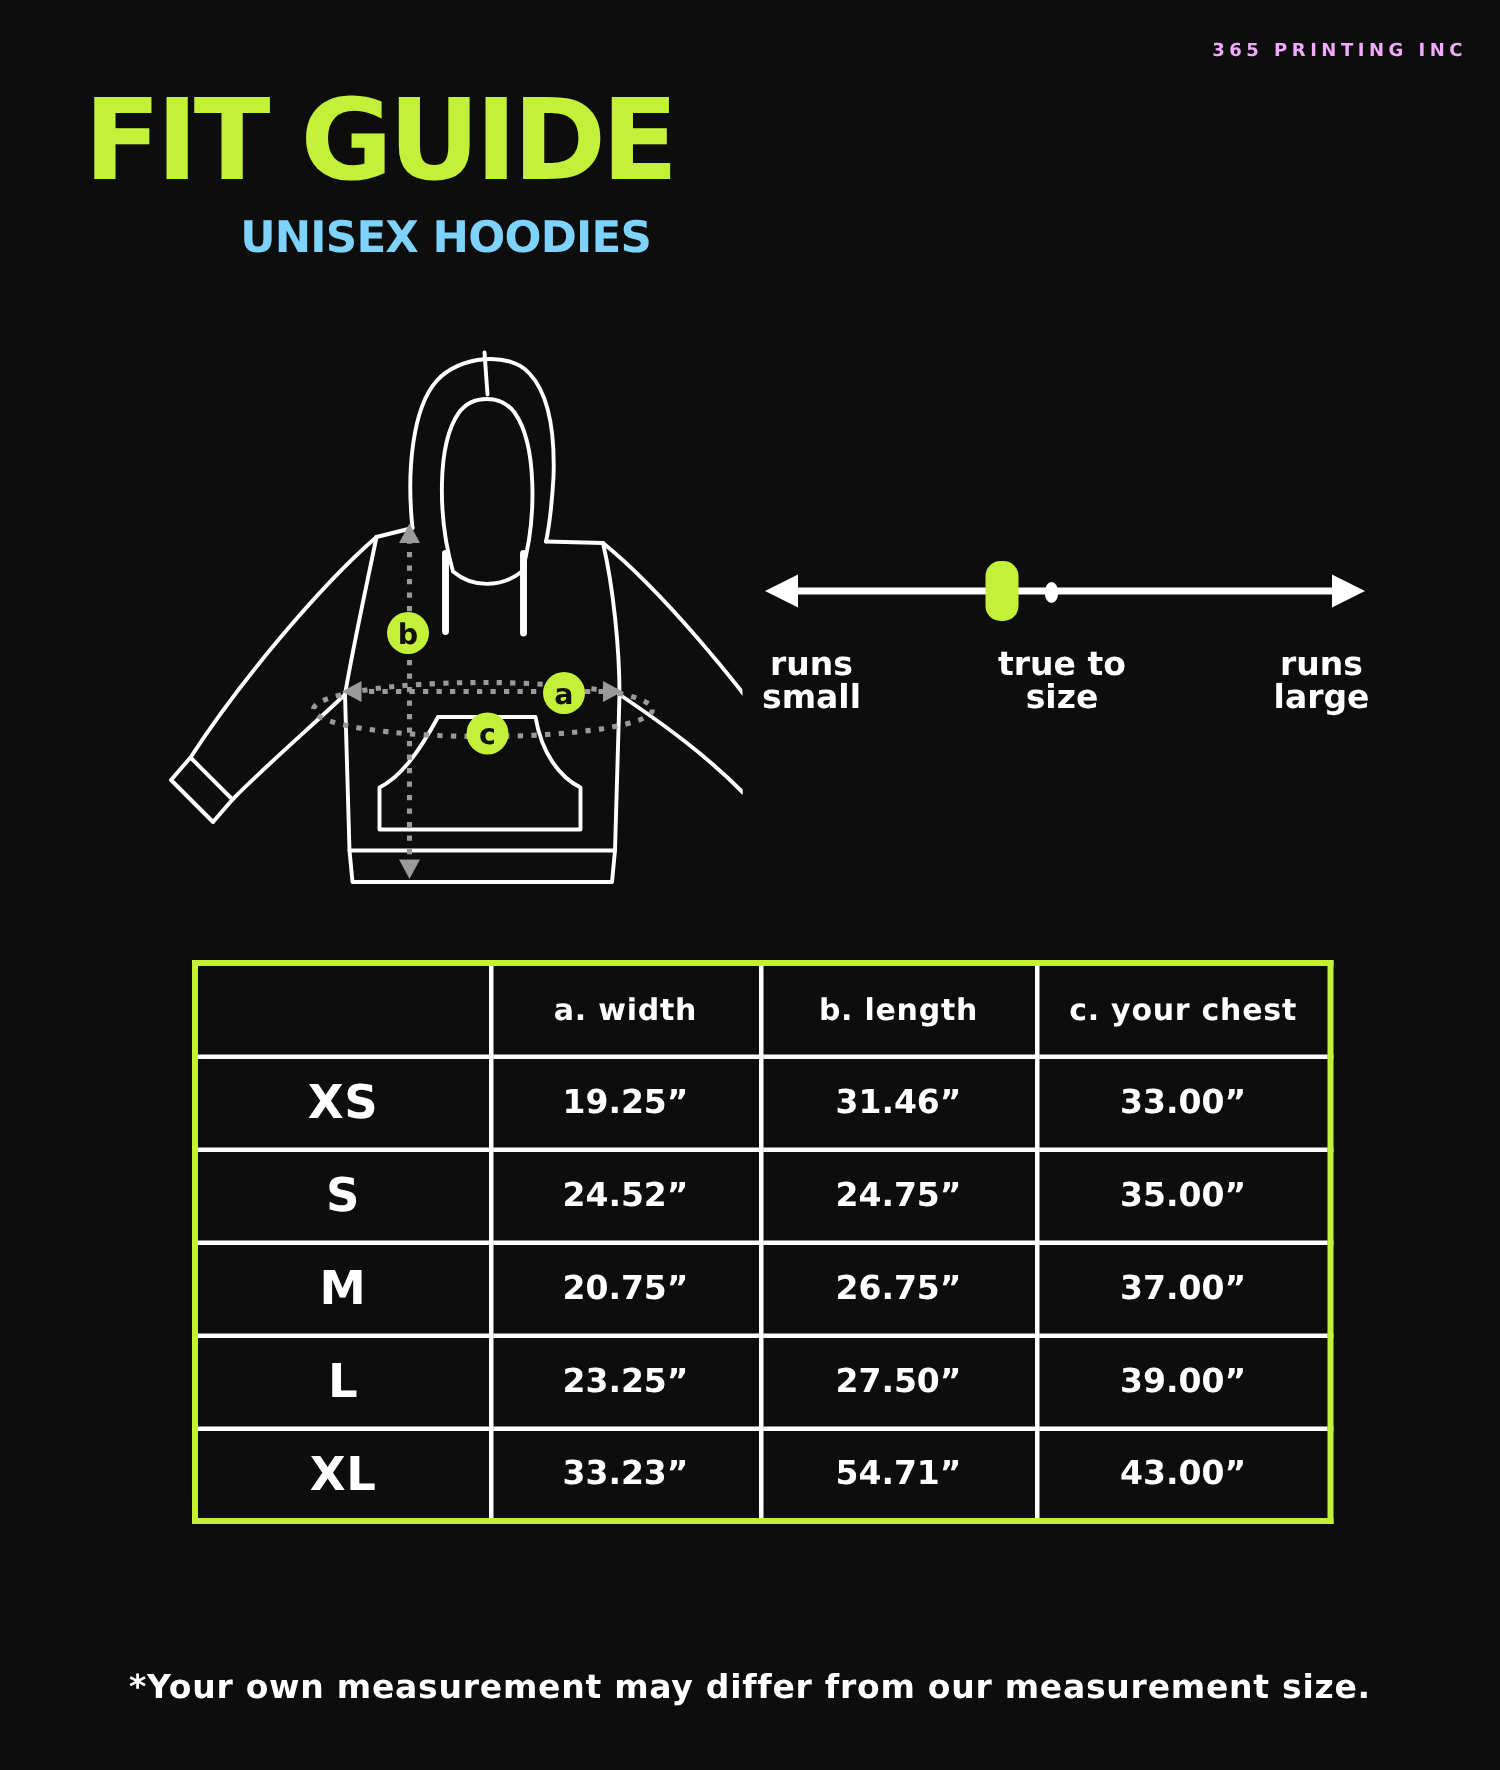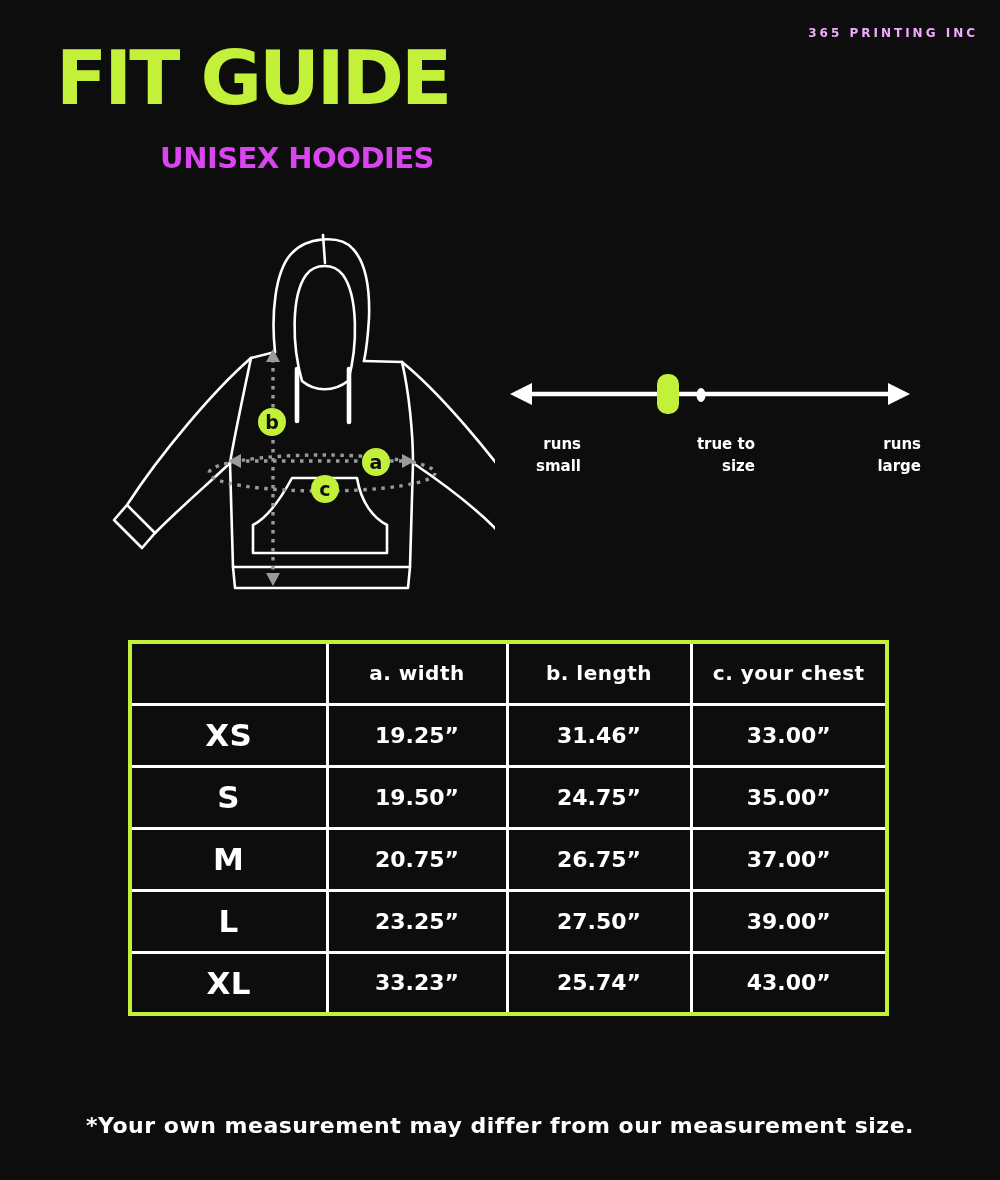--- a/index.html
+++ b/index.html
@@ -27,57 +27,57 @@
     right: 22px;
     color: #f0abfc;
     font-size: 12px;
     font-weight: bold;
     letter-spacing: 3px;
     white-space: nowrap;
   }
   .title {
     position: absolute;
     left: 56px;
-    top: 41px;
+    top: 56px;
     color: var(--accent);
     font-size: 75px;
     font-weight: bold;
     letter-spacing: -3px;
     line-height: 1;
     white-space: nowrap;
   }
   .subtitle {
     position: absolute;
     left: 57px;
     top: 141px;
     width: 377px;
     text-align: right;
-    color: #d946ef;
+    color: #7dd3fc;
     font-size: 29px;
     font-weight: bold;
     letter-spacing: -0.5px;
     white-space: nowrap;
   }
   .hoodie-svg {
     position: absolute;
     left: 95px;
     top: 222px;
   }
   .scale-svg {
     position: absolute;
     left: 505px;
     top: 358px;
   }
   .scale-label {
     position: absolute;
     color: #fff;
     font-weight: bold;
-    font-size: 15px;
+    font-size: 22px;
     line-height: 22px;
-    text-align: right;
+    text-align: center;
     white-space: pre-line;
   }
   .scale-label.left   { left: 501px; top: 433px; width: 80px; }
   .scale-label.center { left: 661px; top: 433px; width: 94px; }
   .scale-label.right  { left: 841px; top: 433px; width: 80px; }
 
   .size-table-wrap {
     position: absolute;
     left: 128px;
     top: 640px;
@@ -214,40 +214,40 @@
         <th>c. your chest</th>
       </tr>
       <tr>
         <td class="size-cell">XS</td>
         <td class="value-cell">19.25”</td>
         <td class="value-cell">31.46”</td>
         <td class="value-cell">33.00”</td>
       </tr>
       <tr>
         <td class="size-cell">S</td>
-        <td class="value-cell">19.50”</td>
+        <td class="value-cell">24.52”</td>
         <td class="value-cell">24.75”</td>
         <td class="value-cell">35.00”</td>
       </tr>
       <tr>
         <td class="size-cell">M</td>
         <td class="value-cell">20.75”</td>
         <td class="value-cell">26.75”</td>
         <td class="value-cell">37.00”</td>
       </tr>
       <tr>
         <td class="size-cell">L</td>
         <td class="value-cell">23.25”</td>
         <td class="value-cell">27.50”</td>
         <td class="value-cell">39.00”</td>
       </tr>
       <tr>
         <td class="size-cell">XL</td>
         <td class="value-cell">33.23”</td>
-        <td class="value-cell">25.74”</td>
+        <td class="value-cell">54.71”</td>
         <td class="value-cell">43.00”</td>
       </tr>
     </tbody>
       </table>
   </div>
 
   <div class="footnote">*Your own measurement may differ from our measurement size.</div>
 
 </div>
 

